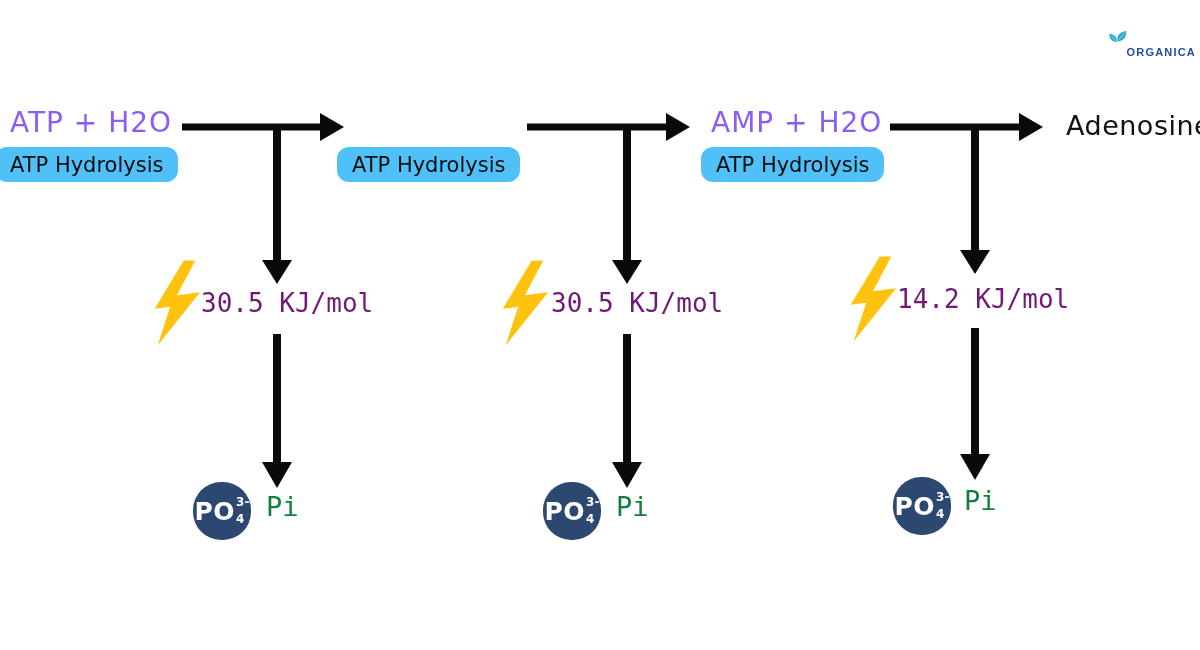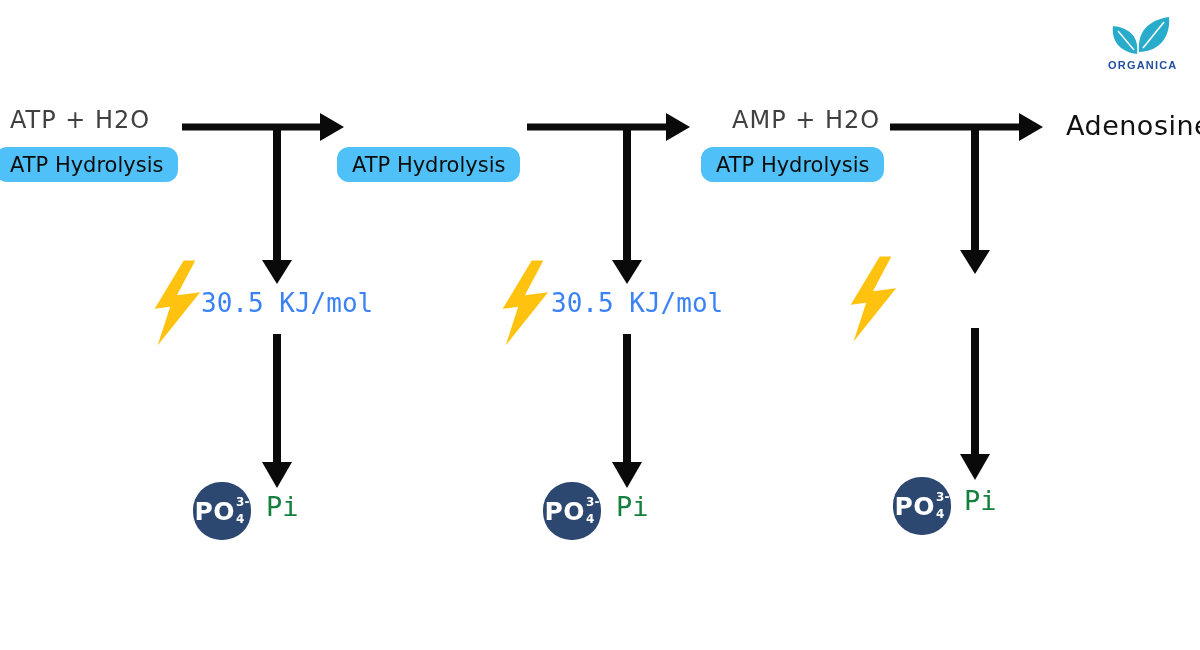--- a/index.html
+++ b/index.html
@@ -4,43 +4,43 @@
 <style>
   html,body{margin:0;padding:0;background:#ffffff;}
   .canvas{
     position:relative;width:1200px;height:650px;background:#ffffff;
     overflow:hidden;font-family:"DejaVu Sans",sans-serif;
   }
   .arrow-layer{position:absolute;left:0;top:0;width:1200px;height:650px;}
 
   
   .reactant{
-    position:absolute;top:106px;font-size:24px;letter-spacing:1px;
-    color:#404040;font-weight:500;white-space:nowrap;
+    position:absolute;top:106px;font-size:28px;letter-spacing:1px;
+    color:#8b5cf6;font-weight:500;white-space:nowrap;
   }
-  .r1{left:10px;} .r2{left:347px;} .r3{left:711px;margin-left:21px;}
+  .r1{left:10px;} .r2{left:347px;} .r3{left:711px;}
   .product{
     position:absolute;left:1066px;top:110px;font-size:27px;color:#111111;
     font-weight:500;letter-spacing:0.5px;white-space:nowrap;
   }
 
   
   .badge{
     position:absolute;top:147px;height:35px;display:flex;align-items:center;
     padding:0 15px;background:#4FC1F8;border-radius:12px;color:#0c0c0c;
     font-size:21px;font-weight:500;white-space:nowrap;
   }
   .b1{left:-5px;} .b2{left:337px;} .b3{left:701px;}
 
   
   .bolt{position:absolute;width:58px;height:88px;}
   .bolt1{left:146px;top:259px;} .bolt2{left:494px;top:259px;} .bolt3{left:842px;top:255px;}
   .energy{
     position:absolute;font-family:"DejaVu Sans Mono",monospace;font-size:26px;
-    color:#3b82f6;white-space:nowrap;
+    color:#701a75;white-space:nowrap;
   }
   .e1{left:201px;top:288px;} .e2{left:551px;top:288px;} .e3{left:897px;top:284px;}
 
   
   .po4{
     position:absolute;width:58px;height:58px;border-radius:28px;background:#2C4770;
     display:flex;align-items:center;justify-content:center;color:#ffffff;
   }
   .p1{left:193px;top:482px;} .p2{left:543px;top:482px;} .p3{left:893px;top:477px;}
   .po4-base{font-size:25px;font-weight:600;letter-spacing:0.5px;}
@@ -50,21 +50,21 @@
   .po4-sub{transform:translateY(2px);}
 
   .pi{
     position:absolute;font-family:"DejaVu Sans Mono",monospace;font-size:27px;
     color:#15803d;white-space:nowrap;
   }
   .pi1{left:266px;top:491px;} .pi2{left:616px;top:491px;} .pi3{left:964px;top:485px;}
 
   
   .logo{position:absolute;left:1108px;top:16px;width:88px;display:flex;
-    flex-direction:column;align-items:flex-start;}
+    align-items:flex-end;}
   .logo-text{color:#1F4E9C;font-size:11px;font-weight:bold;letter-spacing:1.2px;
     font-family:"Liberation Sans",sans-serif;margin-top:1px;}
 </style>
 </head>
 <body>
 
 <div class="canvas">
 
   <svg class="arrow-layer" viewBox="0 0 1200 650" xmlns="http://www.w3.org/2000/svg">
     <g stroke="#0a0a0a" fill="#0a0a0a">
@@ -137,20 +137,21 @@
       <span class="po4-sub">4</span>
     </span>
   </div>
   <div class="pi pi2">Pi</div>
 
   <div class="reactant r3">AMP + H2O</div>
   <div class="badge b3">ATP Hydrolysis</div>
   <svg class="bolt bolt3" viewBox="0 0 60 88">
       <path fill="#FFC20E" d="M39 0 L9 50 L25 48 L12 88 L56 33 L32 36 L51 0 Z"></path>
     </svg>
+  <div class="energy e3">14.2 KJ/mol</div>
   <div class="po4 p3">
     <span class="po4-base">PO</span>
     <span class="po4-stack">
       <span class="po4-sup">3-</span>
       <span class="po4-sub">4</span>
     </span>
   </div>
   <div class="pi pi3">Pi</div>
 
   <div class="product">Adenosine</div>

